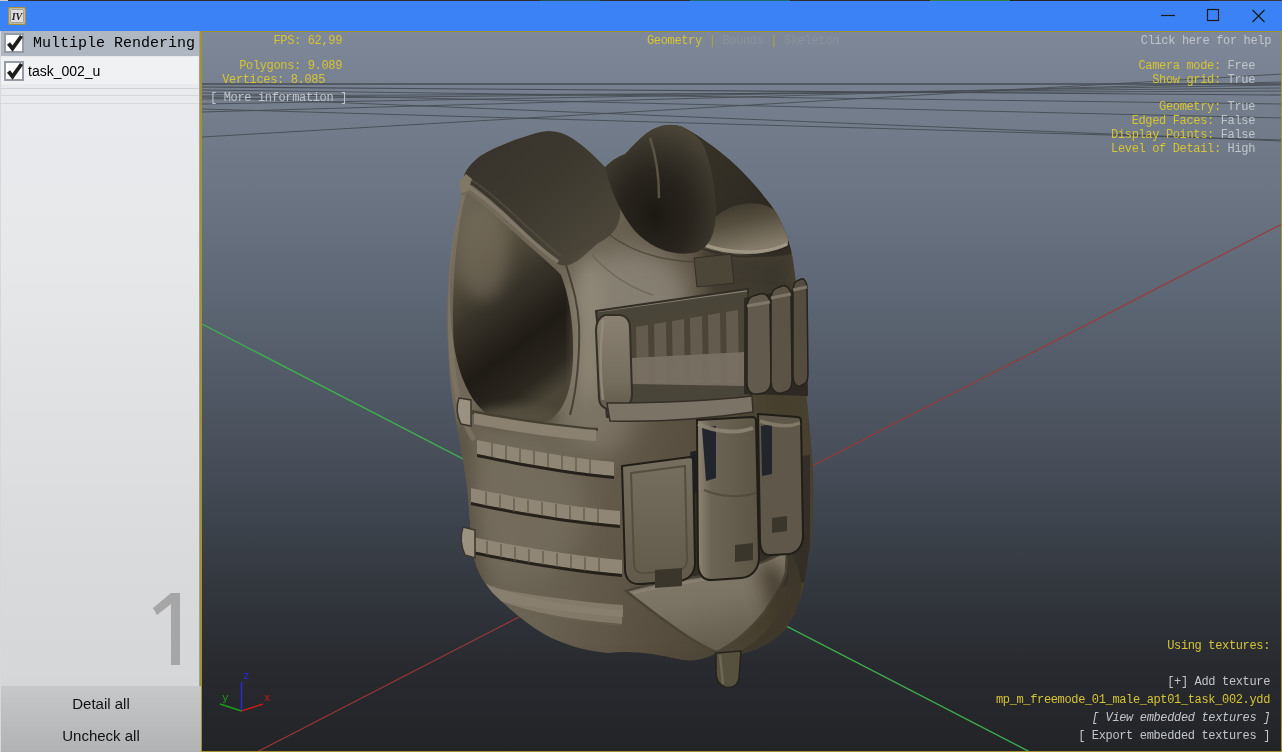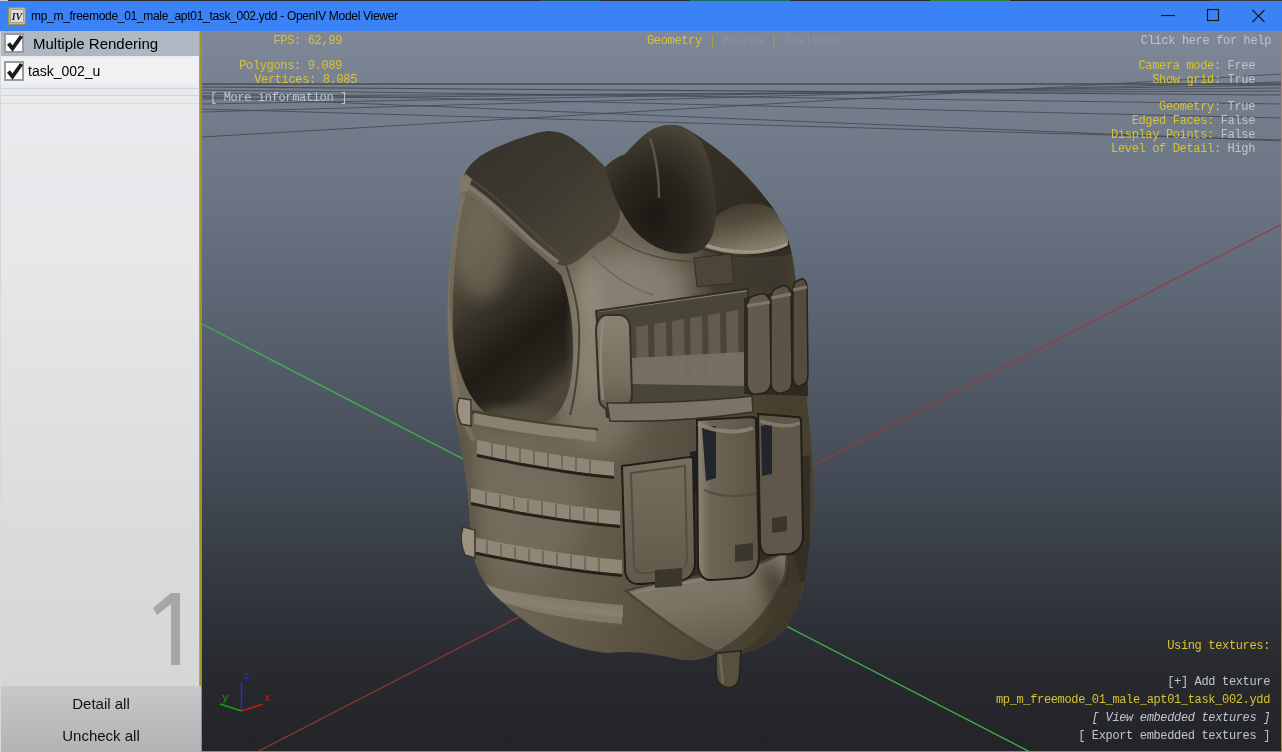--- a/index.html
+++ b/index.html
@@ -25,21 +25,20 @@
 </style>
 </head>
 <body>
 <div id="topedge"></div>
 <div id="titlebar">
   <svg width="18" height="18" style="position:absolute;left:8px;top:6px" viewBox="0 0 18 18">
     <rect x="0.5" y="0.5" width="17" height="17" rx="2" fill="#c9c9c9" stroke="#a8913e" stroke-width="1.6"></rect>
     <rect x="2.5" y="2.5" width="13" height="13" rx="1" fill="#dcdcdc" stroke="#909090" stroke-width="0.8"></rect>
     <text x="9" y="13" font-size="10" font-weight="bold" font-family="Liberation Serif,serif" fill="#222" text-anchor="middle" font-style="italic">IV</text>
   </svg>
-  <div id="title">mp_m_freemode_01_male_apt01_task_002.ydd - OpenIV Model Viewer</div>
   <svg width="140" height="30" style="position:absolute;left:1130px;top:0" viewBox="0 0 140 30">
     <line x1="31" y1="14.5" x2="45" y2="14.5" stroke="#1a1a1a" stroke-width="1.2"></line>
     <rect x="77.5" y="8.5" width="11" height="11" fill="none" stroke="#1a1a1a" stroke-width="1.2"></rect>
     <line x1="122.5" y1="9" x2="134.5" y2="21" stroke="#1a1a1a" stroke-width="1.2"></line>
     <line x1="134.5" y1="9" x2="122.5" y2="21" stroke="#1a1a1a" stroke-width="1.2"></line>
   </svg>
 </div>
 
 <div id="viewport">
 <svg id="scene" width="1079" height="719" viewBox="202 32 1079 719" style="position:absolute;left:0;top:0">
@@ -299,21 +298,21 @@
     <line x1="241.5" y1="711" x2="220" y2="704" stroke="#18a018" stroke-width="1.4"></line>
     <line x1="241.5" y1="711" x2="263" y2="704" stroke="#cc1818" stroke-width="1.4"></line>
     <text x="243" y="679" fill="#2a2ae0">z</text>
     <text x="222" y="701" fill="#18a018">y</text>
     <text x="264" y="701" fill="#cc1818">x</text>
   </g>
 </svg>
 
 <div class="vtext mono yellow" style="right:939px;top:2px;">FPS: 62,99</div>
 <div class="vtext mono yellow" style="right:939px;top:27px;">Polygons: 9.089</div>
-<div class="vtext mono yellow" style="right:924px;top:41px;">Vertices: 8.085</div>
+<div class="vtext mono yellow" style="right:956px;top:41px;">Vertices: 8.085</div>
 <div class="vtext mono gray" style="left:8px;top:59px;">[ More information ]</div>
 <div class="vtext mono" style="left:445px;top:2px;"><span class="yellow">Geometry</span><span style="color:#b0a62c;"> | </span><span class="dgray">Bounds</span><span style="color:#b0a62c;"> | </span><span class="dgray">Skeleton</span></div>
 <div class="vtext mono gray" style="right:10px;top:2px;">Click here for help</div>
 <div class="vtext mono" style="right:26px;top:27px;"><span class="yellow">Camera mode: </span><span class="gray">Free</span></div>
 <div class="vtext mono" style="right:26px;top:41px;"><span class="yellow">Show grid: </span><span class="gray">True</span></div>
 <div class="vtext mono" style="right:26px;top:68px;"><span class="yellow">Geometry: </span><span class="gray">True</span></div>
 <div class="vtext mono" style="right:26px;top:82px;"><span class="yellow">Edged Faces: </span><span class="gray">False</span></div>
 <div class="vtext mono" style="right:26px;top:96px;"><span class="yellow">Display Points: </span><span class="gray">False</span></div>
 <div class="vtext mono" style="right:26px;top:110px;"><span class="yellow">Level of Detail: </span><span class="gray">High</span></div>
 
@@ -328,21 +327,21 @@
   <div class="row" id="row1"></div>
   <div class="row" id="row2"></div>
   <div class="cb" style="top:2px;"></div>
   <div class="cb" style="top:30px;"></div>
   <svg width="26" height="26" style="position:absolute;left:2px;top:1px" viewBox="0 0 26 26">
     <path d="M5.5,11.5 L9.5,16.5 L18.5,4" stroke="#1c1c1c" stroke-width="3.8" fill="none"></path>
   </svg>
   <svg width="26" height="26" style="position:absolute;left:2px;top:29px" viewBox="0 0 26 26">
     <path d="M5.5,11.5 L9.5,16.5 L18.5,4" stroke="#1c1c1c" stroke-width="3.8" fill="none"></path>
   </svg>
-  <div style="position:absolute;left:32px;top:4px;font-size:15px;color:#000;">Multiple Rendering</div>
+  <div style="position:absolute;left:32px;top:4px;font-size:15px;color:#000;font-family:Liberation Mono, monospace;">Multiple Rendering</div>
   <div style="position:absolute;left:27px;top:32px;font-size:14px;color:#000;">task_002_u</div>
   <div style="position:absolute;left:0;top:57px;width:198px;height:1px;background:rgba(70,74,78,0.15);"></div>
   <div style="position:absolute;left:0;top:64px;width:198px;height:1px;background:rgba(70,74,78,0.12);"></div>
   <div style="position:absolute;left:0;top:72px;width:198px;height:1px;background:rgba(70,74,78,0.10);"></div>
   <svg id="watermark1" width="40" height="80" viewBox="0 0 40 80" style="position:absolute;right:14px;top:560px;">
     <path d="M26,2 L35,2 L35,74 L26,74 Z M26,2 L26,13 L12,24 L8,17 Z" fill="#a6a6a6"></path>
   </svg>
   <div id="btnarea"></div>
   <div class="paneltxt" style="top:664px;">Detail all</div>
   <div class="paneltxt" style="top:696px;">Uncheck all</div>

